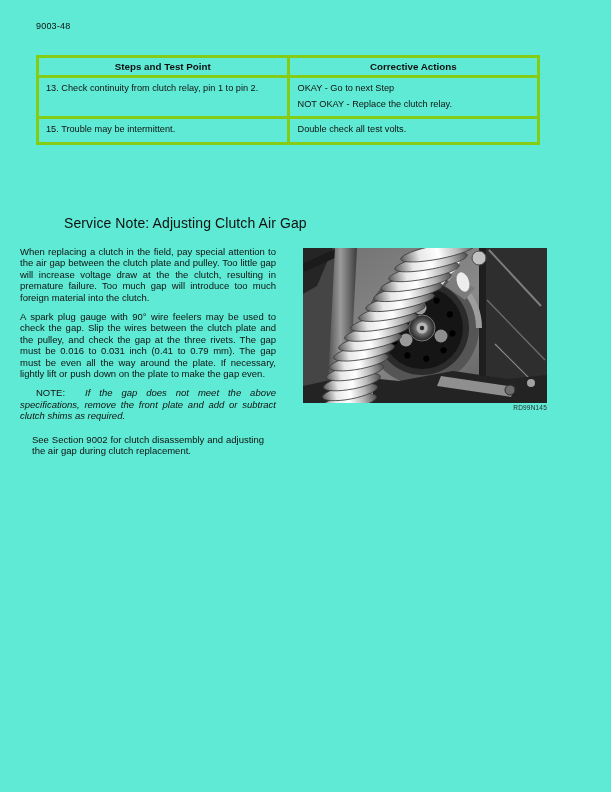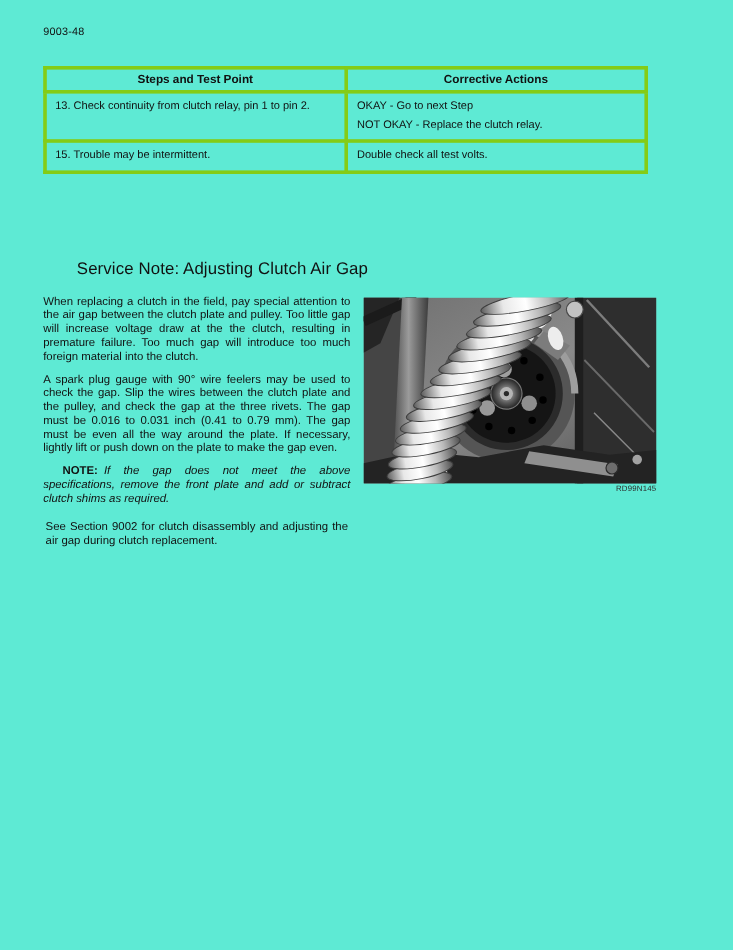--- a/index.html
+++ b/index.html
@@ -27,29 +27,29 @@
   }
   .actions-cell { padding:5px 7px 6px 8px; }
   .actions-cell p { margin:0; text-align:justify; }
   .actions-cell p + p { margin-top:4px; }
   
   .section-heading {
     position:absolute; left:36px; top:215px;
     font-size:14px; font-weight:normal; letter-spacing:0.1px;margin-left:28px;
   }
   .body-col {
-    position:absolute; left:36px; top:246px; width:256px;
+    position:absolute; left:20px; top:246px; width:256px;
     font-size:9.5px; line-height:11.4px; text-align:justify;
   }
   .body-col p { margin:0 0 8px 0; }
-  .note-label { font-weight:bold; margin-right:5px;padding-left:16px; }
+  .note-label { font-weight:normal; margin-right:20px;padding-left:16px; }
   .note-text { }
   .ref-block { margin-top:12px; }
   .ref-label { font-weight:bold; margin:0 !important; }
-  .ref-text { margin:2px !important; }
+  .ref-text { margin:12px !important; }
   
   .figure { position:absolute; left:303px; top:248px; width:244px; margin:0; }
   .figure svg { display:block; }
   .figure-caption {
     text-align:right; font-size:6.5px; color:#2b2b2b; margin-top:1px; letter-spacing:0.2px;
   }
 </style>
 </head>
 <body>
 

